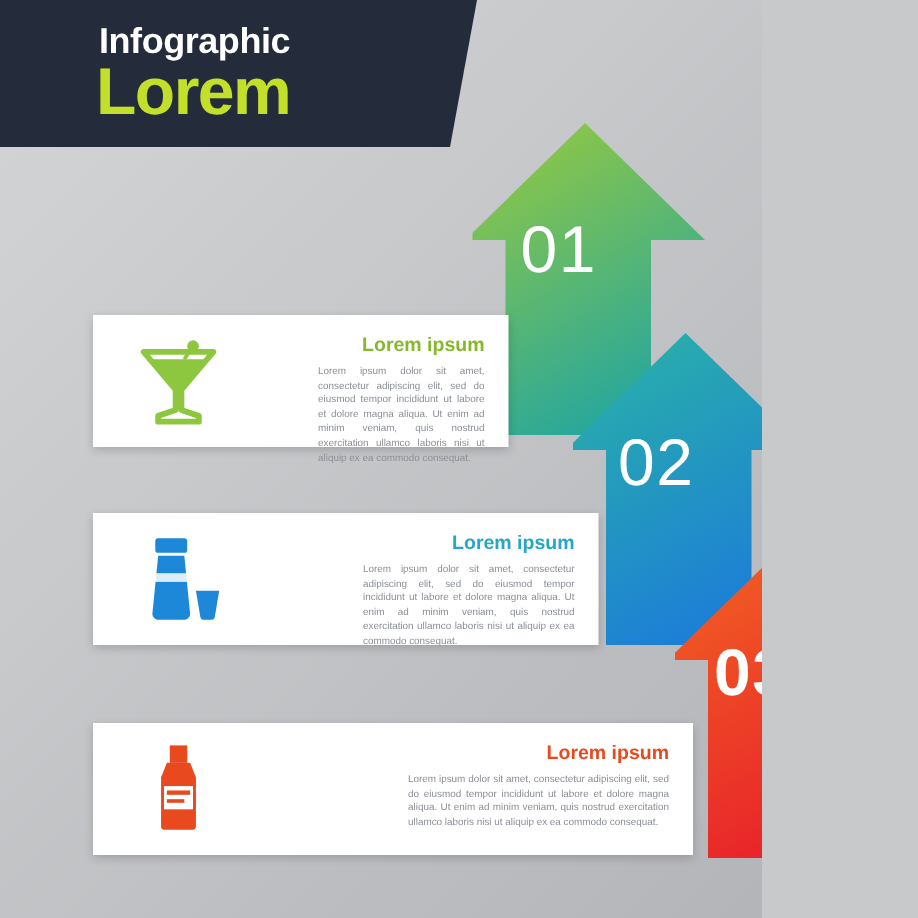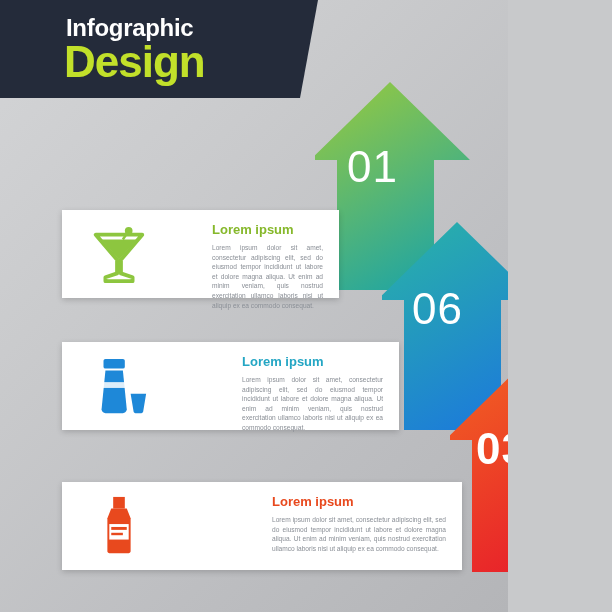--- a/index.html
+++ b/index.html
@@ -91,20 +91,21 @@
   .card-text {
     position: absolute;
     left: 120px;
     top: 12px;
     right: 16px;
   }
   .card-title {
     font-size: 13px;
     font-weight: bold;
     margin: 0 0 6px 0;
+    text-align: right;
   }
   .card-body {
     font-size: 6.6px;
     line-height: 9.6px;
     color: #8a8f96;
     text-align: justify;
     margin: 0;
   }
   .card1 .card-text { left: 150px; }
   .card2 .card-text { left: 180px; }
@@ -114,21 +115,21 @@
   .card3 .card-title { color: #e8491e; }
 </style>
 </head>
 <body>
 
 <div id="stage">
 
   <div class="header-block"></div>
   <div class="header-notch"></div>
   <div class="title-top">Infographic</div>
-  <div class="title-bottom">Design</div>
+  <div class="title-bottom">Lorem</div>
 
   <div class="arrow" style="left:315px; top:82px;">
     <svg width="170" height="210" viewBox="0 0 170 210">
       <defs>
         <linearGradient id="g1" x1="0" y1="0" x2="0.45" y2="1">
           <stop offset="0" stop-color="#9ccb3b"></stop>
           <stop offset="1" stop-color="#2aa89a"></stop>
         </linearGradient>
       </defs>
       <path d="M 75 0 L 155 78 L 119 78 L 119 208 L 22 208 L 22 78 L -5 78 Z" fill="url(#g1)"></path>
@@ -139,21 +140,21 @@
   <div class="arrow" style="left:382px; top:222px;">
     <svg width="175" height="210" viewBox="0 0 175 210">
       <defs>
         <linearGradient id="g2" x1="0" y1="0" x2="0.45" y2="1">
           <stop offset="0" stop-color="#2ab5a5"></stop>
           <stop offset="1" stop-color="#1d7fd6"></stop>
         </linearGradient>
       </defs>
       <path d="M 75 0 L 155 78 L 119 78 L 119 208 L 22 208 L 22 78 L -5 78 Z" fill="url(#g2)"></path>
     </svg>
-    <div class="arrow-num" style="left:30px; top:62px;">06</div>
+    <div class="arrow-num" style="left:30px; top:62px;">02</div>
   </div>
 
   <div class="arrow" style="left:450px; top:362px;">
     <svg width="175" height="212" viewBox="0 0 175 212">
       <defs>
         <linearGradient id="g3" x1="0" y1="0" x2="0.45" y2="1">
           <stop offset="0" stop-color="#f26522"></stop>
           <stop offset="1" stop-color="#e8232a"></stop>
         </linearGradient>
       </defs>

